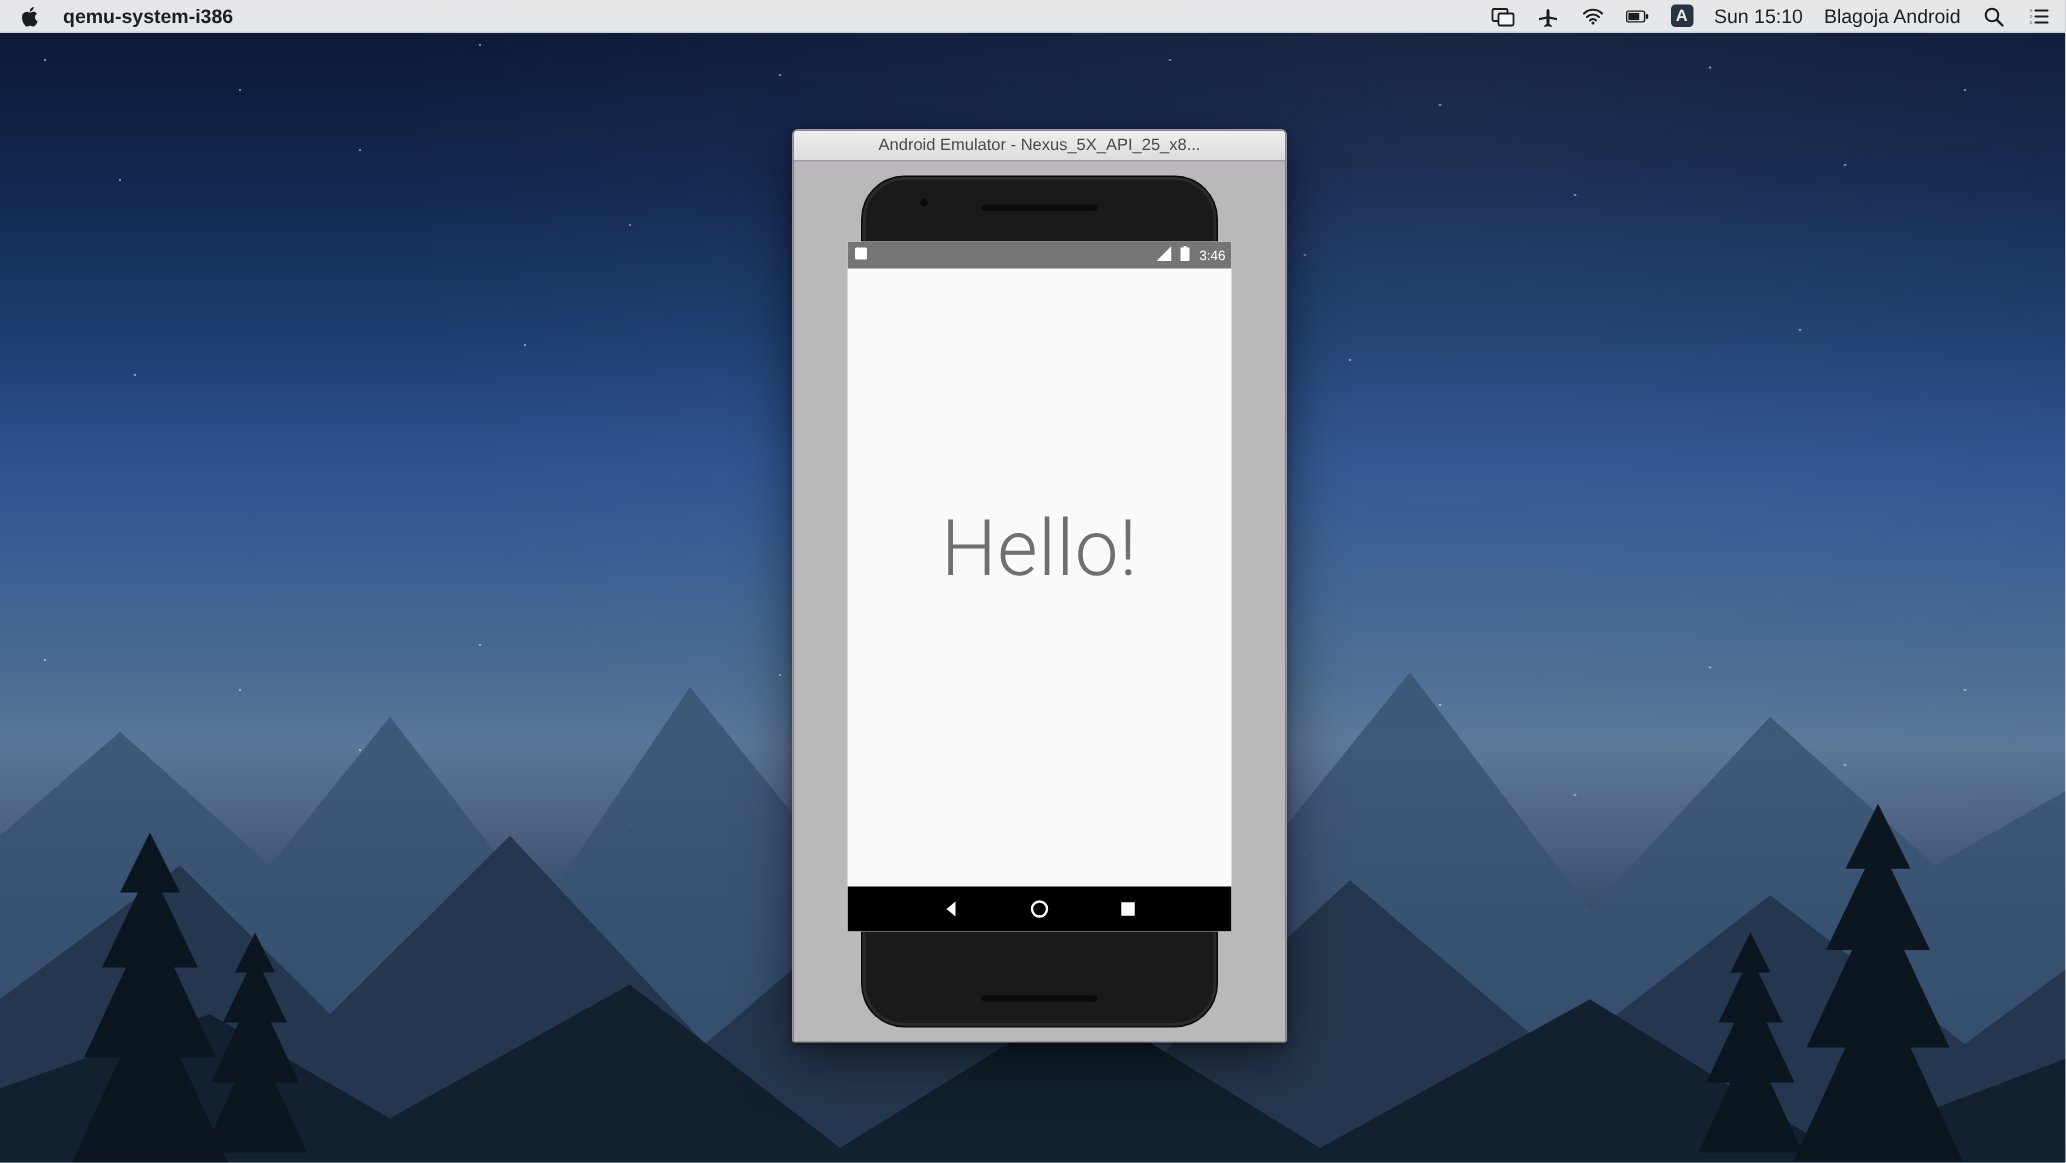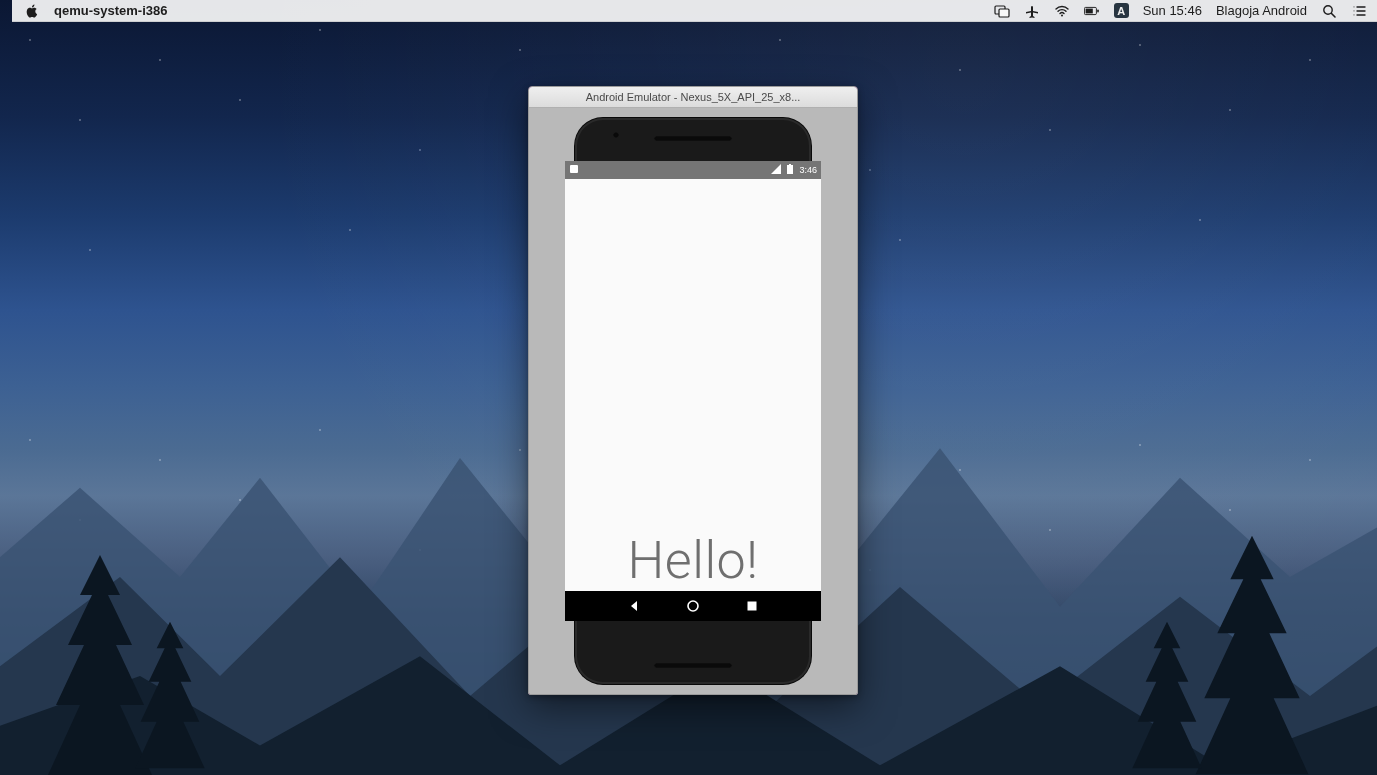--- a/index.html
+++ b/index.html
@@ -68,21 +68,21 @@
   .wallpaper svg { width: 100%; height: 100%; display: block; }
   .wallpaper .tree {
     position: absolute;
     bottom: 0;
     fill: #0b1621;
   }
 
   
   .menubar {
     position: absolute;
-    top: 0; left: 12px; right: 0;
+    top: 0; left: 0; right: 0;
     height: 22px;
     background: rgba(248,248,248,0.92);
     border-bottom: 1px solid rgba(0,0,0,0.1);
     display: flex;
     align-items: center;
     font-size: 13px;
     color: #1d1d1d;
     padding: 0 10px 0 12px;
     box-sizing: border-box;
     z-index: 20;
@@ -205,21 +205,21 @@
     font-size: 9px;
     padding: 0 4px;
     box-sizing: border-box;
   }
   .android-statusbar .sb-left { display:flex; align-items:center; gap:4px; }
   .android-statusbar .sb-right { margin-left:auto; display:flex; align-items:center; gap:4px; }
   .android-statusbar svg { width: 10px; height: 10px; fill: #fff; }
   .screen .content {
     flex: 1;
     display: flex;
-    align-items: flex-end;
+    align-items: center;
     justify-content: center;
   }
   .screen .content .hello {
     font-size: 52px;
     font-weight: 300;
     color: #6f6f6f;
     font-family: Roboto, "Helvetica Neue", Arial, sans-serif;
     letter-spacing: 0.5px;
     margin-top: -40px;
   }
@@ -298,21 +298,21 @@
         </svg>
     </span>
     <span class="icon">
       <svg viewBox="0 0 20 12">
           <rect x="0.5" y="1.5" width="15" height="9" rx="1.5" fill="none" stroke="#1d1d1d" stroke-width="1.2"></rect>
           <rect x="2" y="3" width="9" height="6" fill="#1d1d1d"></rect>
           <rect x="16.5" y="4" width="2" height="4" rx="1" fill="#1d1d1d"></rect>
         </svg>
     </span>
     <span class="appicon">A</span>
-    <span>Sun 15:46</span>
+    <span>Sun 15:10</span>
     <span>Blagoja Android</span>
     <span class="icon">
       <svg viewBox="0 0 16 16">
           <circle cx="7" cy="7" r="4.2" fill="none" stroke="#1d1d1d" stroke-width="1.4"></circle>
           <line x1="10.3" y1="10.3" x2="14" y2="14" stroke="#1d1d1d" stroke-width="1.6" stroke-linecap="round"></line>
         </svg>
     </span>
     <span class="icon">
       <svg viewBox="0 0 16 16">
           <g stroke="#1d1d1d" stroke-width="1.4" stroke-linecap="round">

